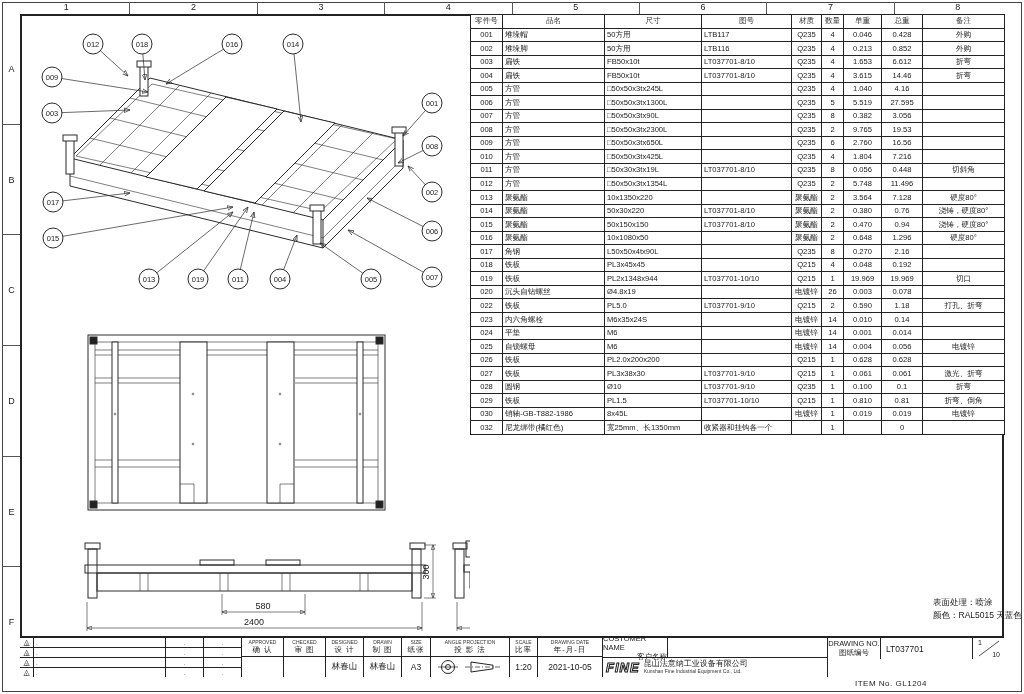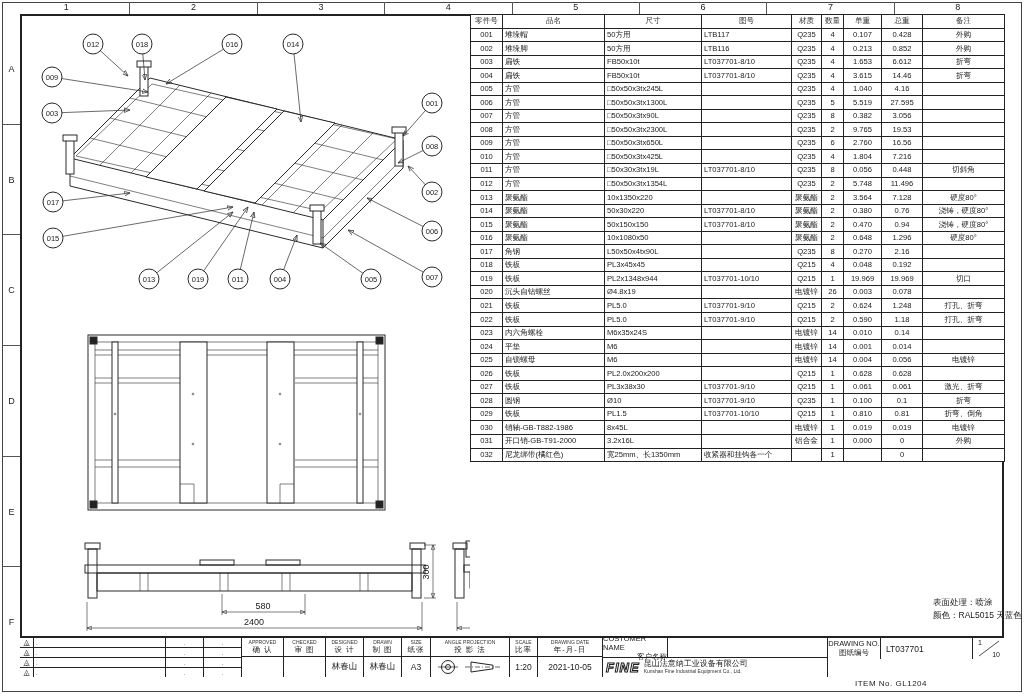--- a/index.html
+++ b/index.html
@@ -315,21 +315,21 @@
   </thead>
   <tbody>
 
       <tr>
         <td class="c">001</td>
         <td class="l">堆垛帽</td>
         <td class="l">50方用</td>
         <td class="l">LTB117</td>
         <td class="c">Q235</td>
         <td class="c">4</td>
-        <td class="c">0.107</td>
+        <td class="c">0.046</td>
         <td class="c">0.428</td>
         <td class="c">外购</td>
       </tr>
 
       <tr>
         <td class="c">002</td>
         <td class="l">堆垛脚</td>
         <td class="l">50方用</td>
         <td class="l">LTB116</td>
         <td class="c">Q235</td>
@@ -548,31 +548,20 @@
         <td class="l">沉头自钻螺丝</td>
         <td class="l">Ø4.8x19</td>
         <td class="l"></td>
         <td class="c">电镀锌</td>
         <td class="c">26</td>
         <td class="c">0.003</td>
         <td class="c">0.078</td>
         <td class="c"></td>
       </tr>
 
-      <tr>
-        <td class="c">021</td>
-        <td class="l">铁板</td>
-        <td class="l">PL5.0</td>
-        <td class="l">LT037701-9/10</td>
-        <td class="c">Q215</td>
-        <td class="c">2</td>
-        <td class="c">0.624</td>
-        <td class="c">1.248</td>
-        <td class="c">打孔、折弯</td>
-      </tr>
 
       <tr>
         <td class="c">022</td>
         <td class="l">铁板</td>
         <td class="l">PL5.0</td>
         <td class="l">LT037701-9/10</td>
         <td class="c">Q215</td>
         <td class="c">2</td>
         <td class="c">0.590</td>
         <td class="c">1.18</td>
@@ -668,31 +657,20 @@
         <td class="l">销轴-GB-T882-1986</td>
         <td class="l">8x45L</td>
         <td class="l"></td>
         <td class="c">电镀锌</td>
         <td class="c">1</td>
         <td class="c">0.019</td>
         <td class="c">0.019</td>
         <td class="c">电镀锌</td>
       </tr>
 
-      <tr>
-        <td class="c">031</td>
-        <td class="l">开口销-GB-T91-2000</td>
-        <td class="l">3.2x16L</td>
-        <td class="l"></td>
-        <td class="c">铝合金</td>
-        <td class="c">1</td>
-        <td class="c">0.000</td>
-        <td class="c">0</td>
-        <td class="c">外购</td>
-      </tr>
 
       <tr>
         <td class="c">032</td>
         <td class="l">尼龙绑带(橘红色)</td>
         <td class="l">宽25mm、长1350mm</td>
         <td class="l">收紧器和挂钩各一个</td>
         <td class="c"></td>
         <td class="c">1</td>
         <td class="c"></td>
         <td class="c">0</td>

